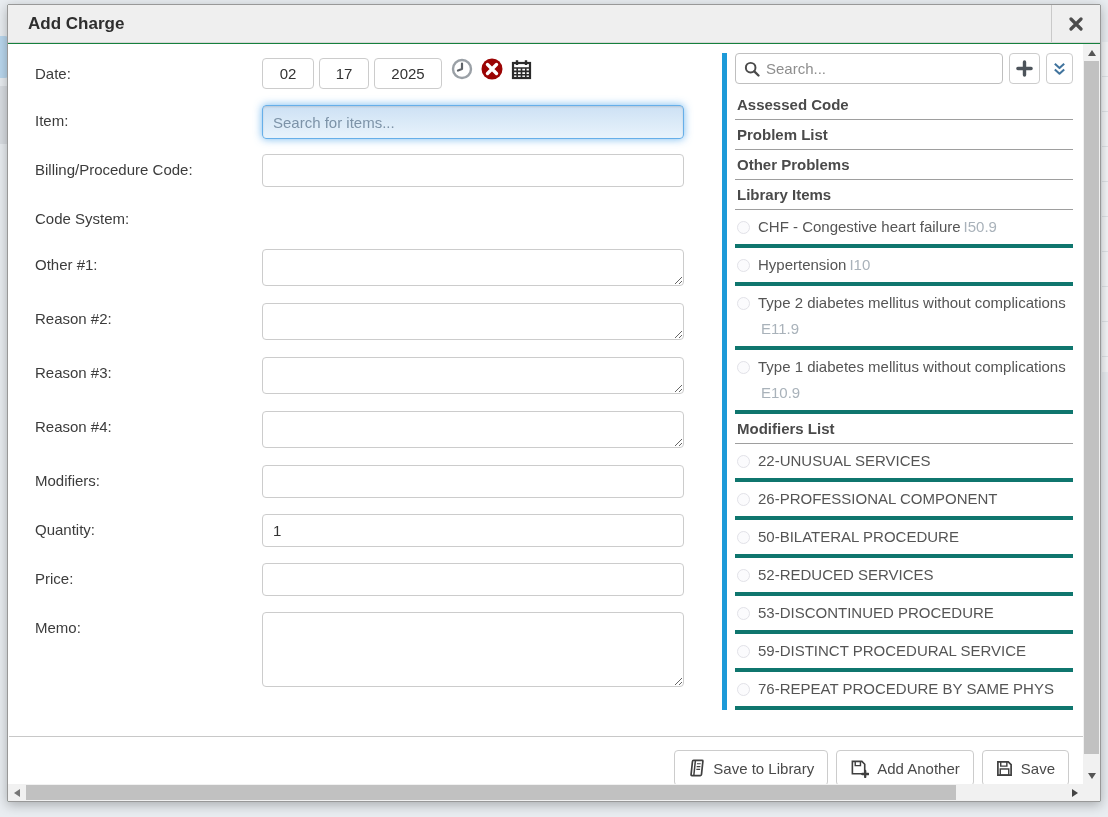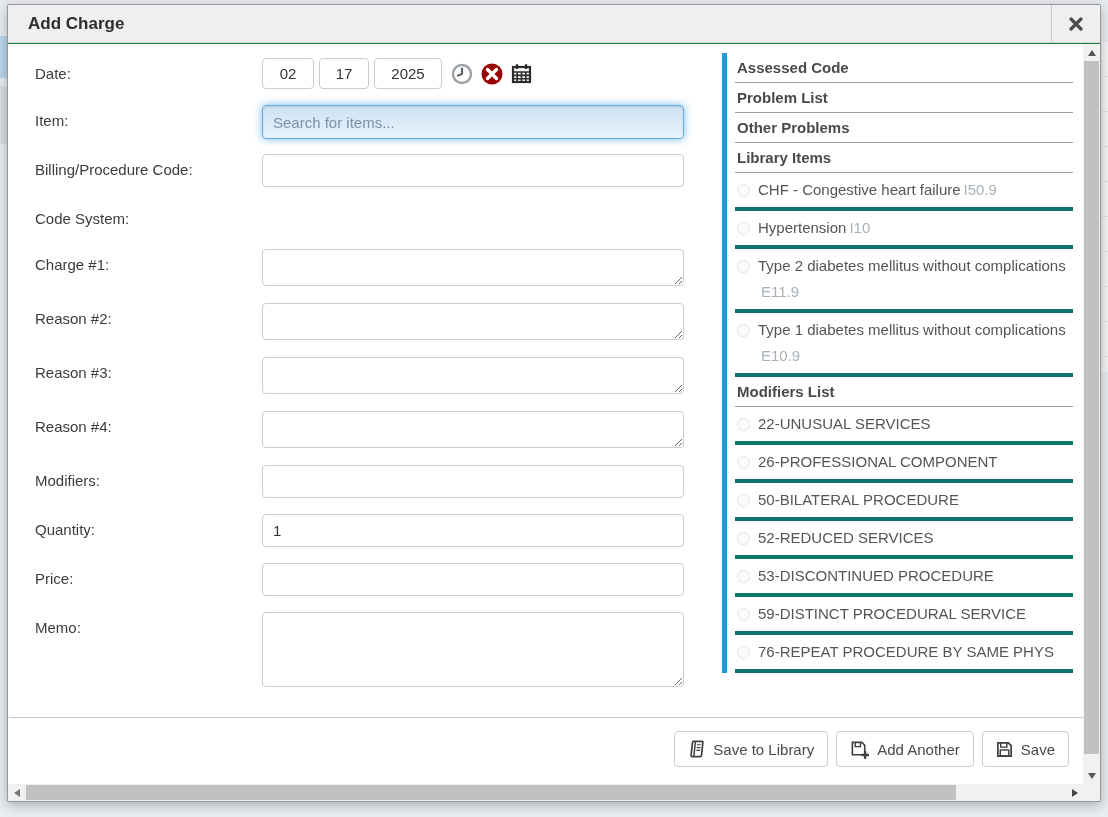--- a/index.html
+++ b/index.html
@@ -25,21 +25,21 @@
   .modal-body { position:absolute; top:39px; left:0; right:0; bottom:0; background:#fff; }
   .content { position:absolute; top:0; left:0; right:17px; bottom:17px; overflow:hidden; }
 
   .columns { display:flex; min-height:640px; padding-left:27px; }
   .form-col { width:649px; flex:none; padding-top:14px; }
   .frow { display:flex; margin-bottom:16px; }
   .frow.mb13 { margin-bottom:13px; }
   .frow.mb15 { margin-bottom:15px; }
   .flabel { width:227px; flex:none; font-size:15px; color:#3c3c3c; padding-top:7px; }
   .fctl { width:422px; flex:none; }
-  .fctl.inline { display:flex; align-items:center; }
+  .fctl.inline { display:flex; align-items:flex-start; }
 
   .tin { width:100%; height:33px; border:1px solid #ccc; border-radius:4px;
          padding:7px 10px; font:15px "Liberation Sans", sans-serif; color:#333; background:#fff; }
   textarea.tin { height:37px; padding-top:6px; resize:both; }
   textarea.tin.memo { height:75px; }
   .tin.focused { height:34px; border:1px solid #66afe9;
          background:linear-gradient(180deg,#cde1f4 0%,#dcebf8 55%,#e8f3fc 100%);
          box-shadow:0 0 9px rgba(82,168,236,.8), inset 0 1px 2px rgba(0,0,0,.12); outline:none; }
   .tin.focused::placeholder { color:#7d93a8; }
   .codesys-row { height:30px; }
@@ -160,21 +160,21 @@
               <input class="tin" value="" style="">
             </div>
           </div>
 
           <div class="frow codesys-row">
             <label class="flabel">Code System:</label>
             <div class="fctl"></div>
           </div>
 
           <div class="frow mb13">
-            <label class="flabel">Charge #1:</label>
+            <label class="flabel">Other #1:</label>
             <div class="fctl"><textarea class="tin" style=""></textarea></div>
           </div>
 
           <div class="frow mb13">
             <label class="flabel">Reason #2:</label>
             <div class="fctl"><textarea class="tin" style=""></textarea></div>
           </div>
 
           <div class="frow mb13">
             <label class="flabel">Reason #3:</label>
@@ -203,20 +203,45 @@
 
           <div class="frow" style="margin-bottom:0;">
             <label class="flabel">Memo:</label>
             <div class="fctl"><textarea class="tin memo" style=""></textarea></div>
           </div>
 
         </div>
 
         <div class="right-panel">
 
+          <div class="psearch-row">
+            <div class="psearch">
+              <span>
+                <svg width="16" height="16" viewBox="0 0 18 18">
+                  <circle cx="7.5" cy="7.5" r="5.4" fill="none" stroke="#4a4a4a" stroke-width="2.2"></circle>
+                  <path d="M11.6 11.6 L16.3 16.3" stroke="#4a4a4a" stroke-width="2.6" stroke-linecap="round"></path>
+                </svg>
+              </span>
+              <input placeholder="Search..." style="">
+            </div>
+            <button class="pbtn">
+              <span>
+                <svg width="17" height="17" viewBox="0 0 18 18">
+                  <path d="M9 2 V16 M2 9 H16" stroke="#4d545b" stroke-width="3.6" stroke-linecap="round"></path>
+                </svg>
+              </span>
+            </button>
+            <button class="pbtn chev">
+              <span>
+                <svg width="15" height="16" viewBox="0 0 16 16">
+                  <path d="M3 2.5 L8 7 L13 2.5 M3 8.5 L8 13 L13 8.5" fill="none" stroke="#41749e" stroke-width="2.2" stroke-linejoin="round"></path>
+                </svg>
+              </span>
+            </button>
+          </div>
 
           <div class="psec-title">Assessed Code</div>
           <div class="psec-title">Problem List</div>
           <div class="psec-title">Other Problems</div>
           <div class="psec-title">Library Items</div>
 
           <div class="pitem">
             <span class="bullet"></span>
             <span class="ptext"><span>CHF - Congestive heart failure</span><span class="pcode">I50.9</span></span>
           </div>

